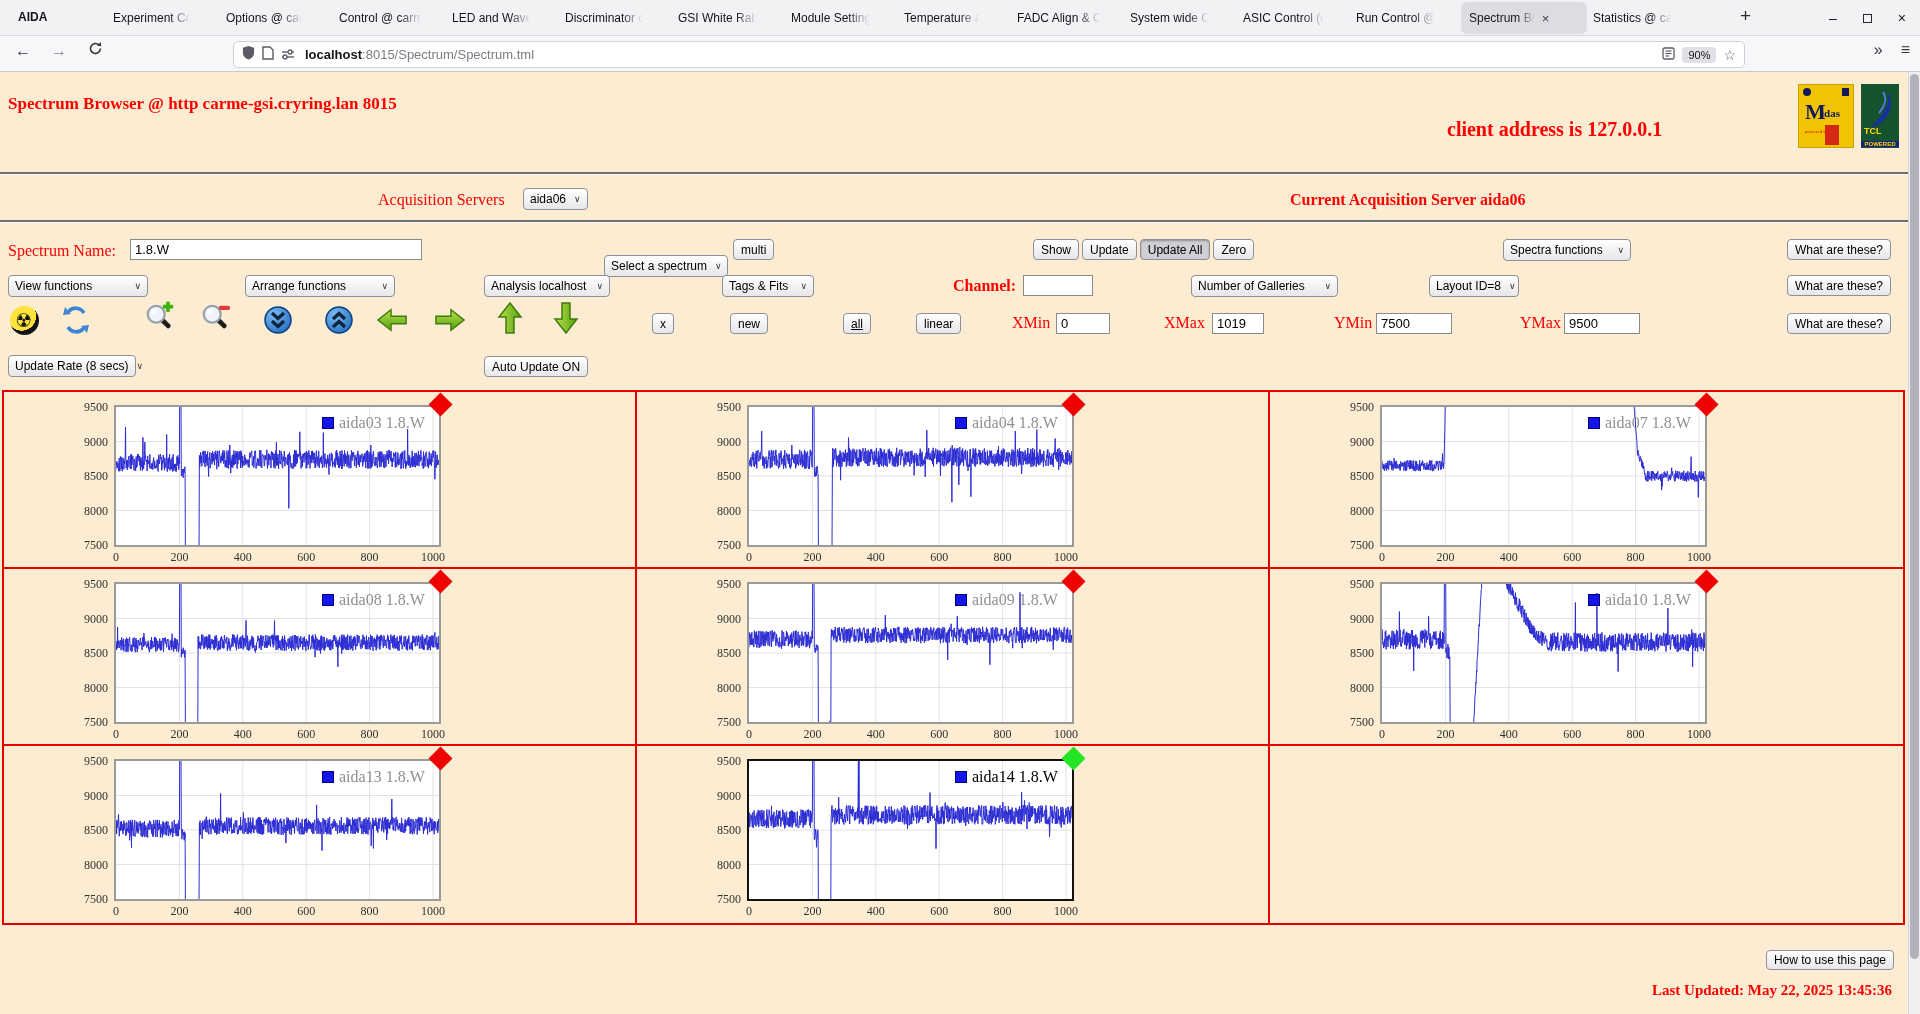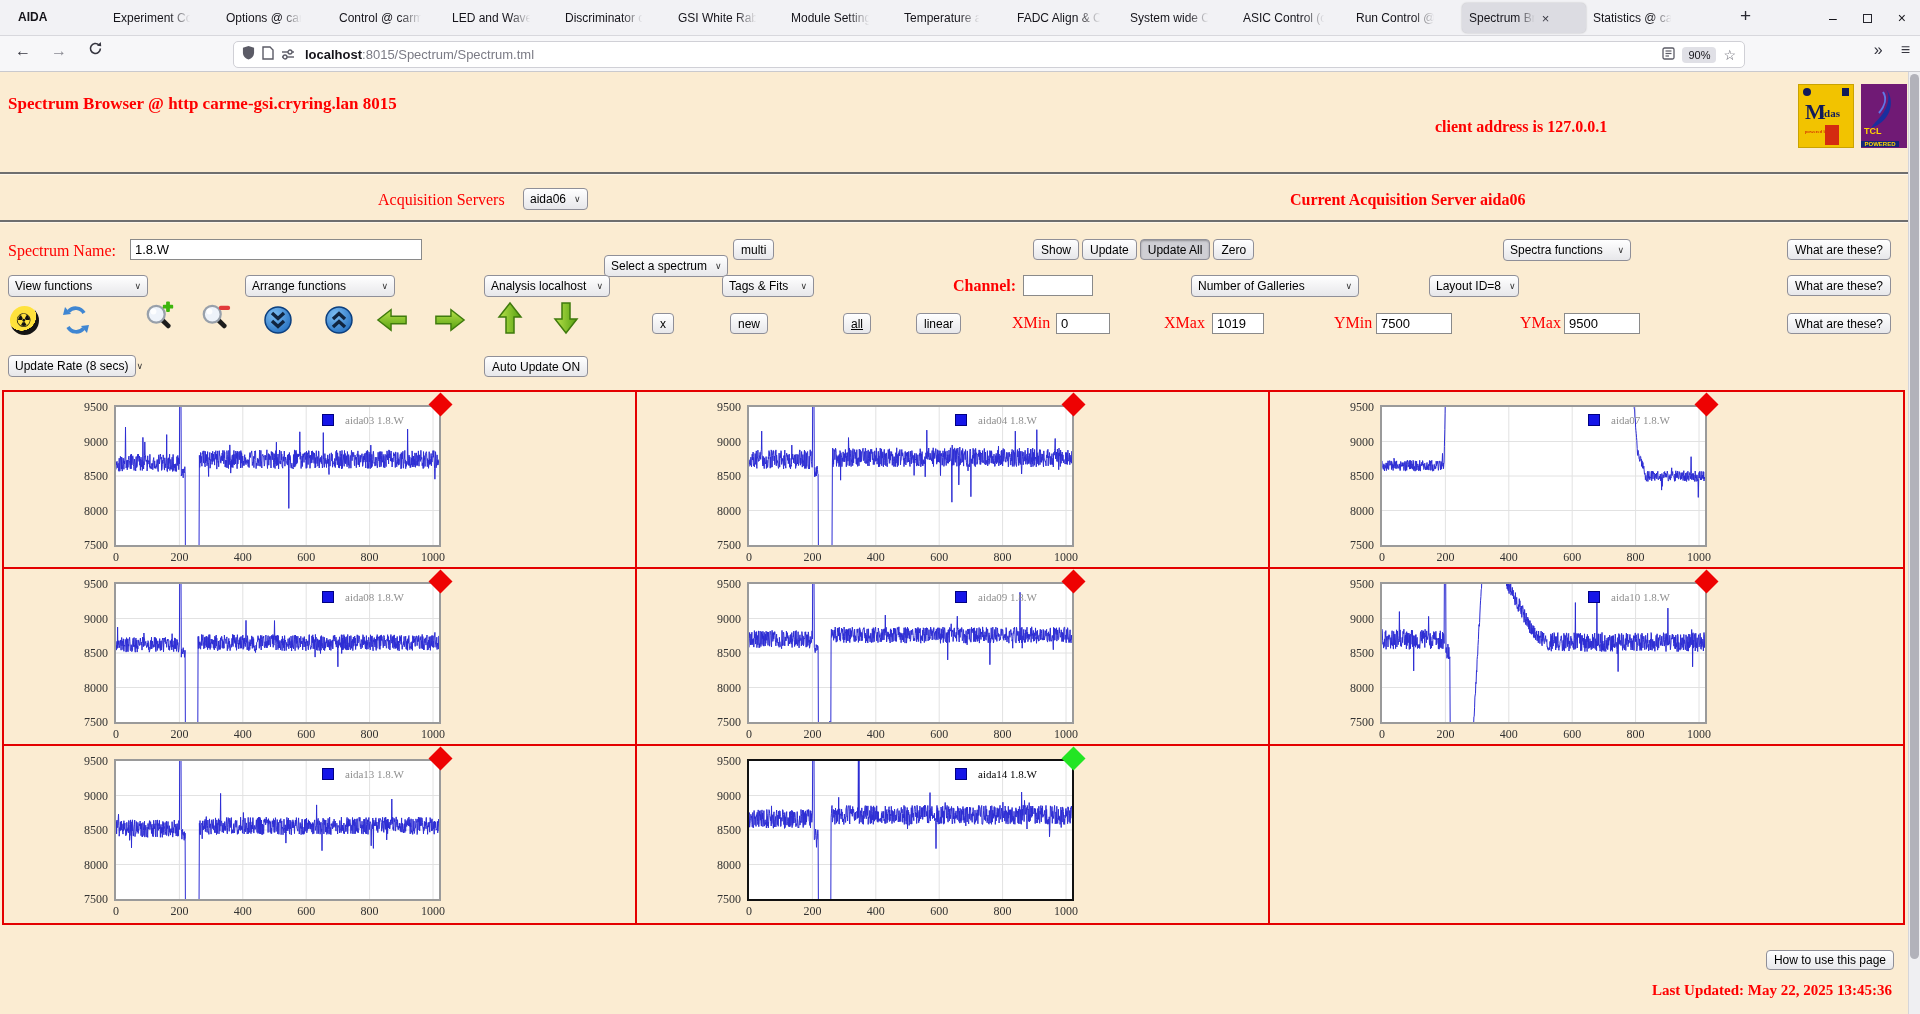--- a/index.html
+++ b/index.html
@@ -40,21 +40,21 @@
   .rightchrome { position:absolute; right:10px; top:5px; display:flex; gap:18px; align-items:center;
                  font-size:16px; color:#35353f; }
 
   
   .page { position:absolute; top:72px; left:0; width:1908px; height:942px; background:#fbecd2;border-radius:20px; }
   .serif { font-family:"Liberation Serif","DejaVu Serif",serif; }
   .red { color:#fe0000; }
   .abs { position:absolute; }
 
   .pagetitle { font-size:17px; font-weight:bold; }
-  .clienttext { font-size:16px; font-weight:bold; }
+  .clienttext { font-size:20px; font-weight:bold;margin-left:12px; }
   .hr { position:absolute; left:0; width:1908px; height:2px; background:#6e6e6e; box-shadow:0 1px 0 #fff8; }
 
   .rlabel { font-size:16px; }
   .blabel { font-size:16px; font-weight:bold; }
 
   .btn { position:absolute; height:21px; background:linear-gradient(#ffffff,#e7e7ea);
          border:1px solid #8f8f98; border-radius:4px; font-size:12px; color:#000;
          padding:0 7px; display:inline-flex; align-items:center; justify-content:center; white-space:nowrap; }
   .btn.pressed { background:#cfcfd4; box-shadow:inset 0 1px 2px rgba(0,0,0,.3); }
   .btngroup { position:absolute; display:flex; gap:3px; }
@@ -78,22 +78,22 @@
   .cell { position:relative; height:177px; border-right:2px solid #e40000; border-bottom:2px solid #e40000; }
   .cell:nth-child(3n) { border-right:none; }
   .cell:nth-child(n+7) { border-bottom:none; }
   .plot { position:absolute; left:110px; top:13px; width:327px; height:142px; background:#fff;
           border:2px solid #9a9a9a; }
   .plot.selected { border-color:#111; }
   .ylab { position:absolute; width:46px; left:58px; text-align:right; font-size:12px; color:#333;
           font-family:"Liberation Serif","DejaVu Serif",serif; }
   .xlab { position:absolute; width:40px; text-align:center; font-size:12px; color:#333; top:158px;
           font-family:"Liberation Serif","DejaVu Serif",serif; }
-  .legend { position:absolute; top:22px; left:318px; display:flex; align-items:flex-start; gap:11px;
-            font-family:"Liberation Serif","DejaVu Serif",serif; font-size:11px; color:#8f8f8f; }
+  .legend { position:absolute; top:22px; left:318px; display:flex; align-items:center; gap:5px;
+            font-family:"Liberation Serif","DejaVu Serif",serif; font-size:16px; color:#8f8f8f; }
   .legend.selected { color:#000; }
   .legend .swatch { width:12px; height:12px; background:#1515e8; border:1px solid #000083; }
   .diamond { position:absolute; left:428px; top:4px; width:17px; height:17px; transform:rotate(45deg); }
   .diamond.red { background:#ee0202; }
   .diamond.green { background:#23e523; }
 
   
   .footrow { position:absolute; left:4px; top:878px; display:flex; gap:5px; }
   .footrow .btn { position:static; height:20px; }
   .lastupdated { font-size:15px; font-weight:bold; }
@@ -104,21 +104,21 @@
 
   
   .midaslogo { position:absolute; left:1798px; top:12px; width:56px; height:64px; background:#f2c300;
                border:1px solid #caa300; font-family:"Liberation Serif",serif; overflow:hidden; }
   .midaslogo .m { font-size:22px; font-weight:bold; color:#101a5a; position:absolute; left:6px; top:14px; }
   .midaslogo .rest { font-size:11px; font-weight:bold; color:#101a5a; position:absolute; left:22px; top:22px; }
   .midaslogo .pb { font-size:5px; color:#c00; position:absolute; left:6px; top:44px; }
   .midaslogo .chip { position:absolute; left:26px; top:40px; width:14px; height:20px; background:#d42b10; }
   .midaslogo .dot1 { position:absolute; left:4px; top:3px; width:8px; height:8px; background:#101a5a; border-radius:50%; }
   .midaslogo .dot2 { position:absolute; right:4px; top:3px; width:7px; height:8px; background:#101a5a; }
-  .tcllogo { position:absolute; left:1861px; top:12px; width:46px; height:64px; background:#701a75; overflow:hidden; }
+  .tcllogo { position:absolute; left:1861px; top:12px; width:38px; height:64px; background:#14532d; overflow:hidden; }
   .tcllogo svg { position:absolute; left:2px; top:2px; }
   .tcllogo .t1 { position:absolute; left:3px; bottom:12px; font-size:9px; font-weight:bold; color:#ffd400; }
   .tcllogo .t2 { position:absolute; left:0; bottom:1px; width:38px; font-size:6px; font-weight:bold; color:#ffd400;
                  background:#15257a; text-align:center; }
 </style>
 </head>
 <body>
 
 <div class="chrome">
   <div class="tabbar">
@@ -288,21 +288,21 @@
   <div class="sel" style="left:484px; top:203px; width:126px;">
     <span>Analysis localhost</span>
       <span class="chev">∨</span>
   </div>
   <div class="sel" style="left:722px; top:203px; width:92px;">
     <span>Tags &amp; Fits</span>
       <span class="chev">∨</span>
   </div>
   <div class="abs serif red blabel" style="left:953px; top:205px;">Channel:</div>
   <input class="inp" style="left: 1023px; top: 203px; width: 70px;" value="">
-  <div class="sel" style="left:1191px; top:203px; width:168px;">
+  <div class="sel" style="left:1191px; top:203px; width:147px;">
     <span>Number of Galleries</span>
       <span class="chev">∨</span>
   </div>
   <div class="sel" style="left:1429px; top:203px; width:90px;">
     <span>Layout ID=8</span>
       <span class="chev">∨</span>
   </div>
   <button class="btn" style="right:17px; left:auto; top:203px;">What are these?</button>
 
   <div class="toolicon" style="left:8px; top:232px;">

